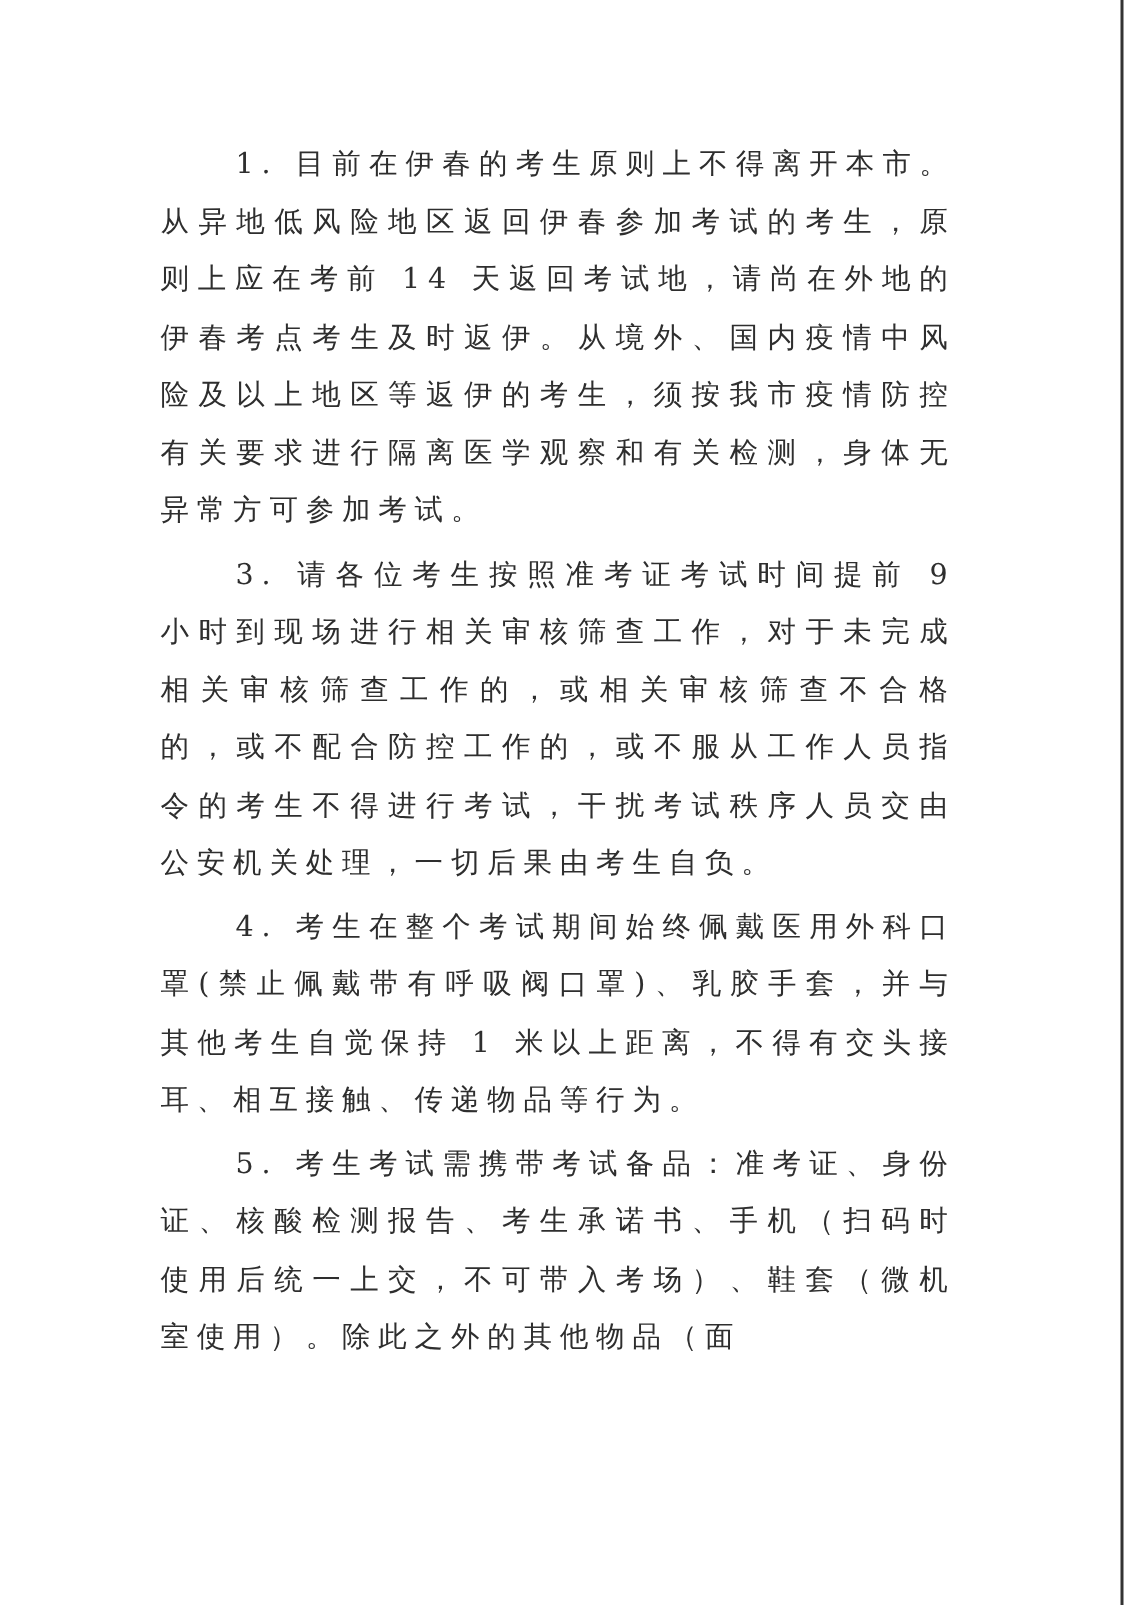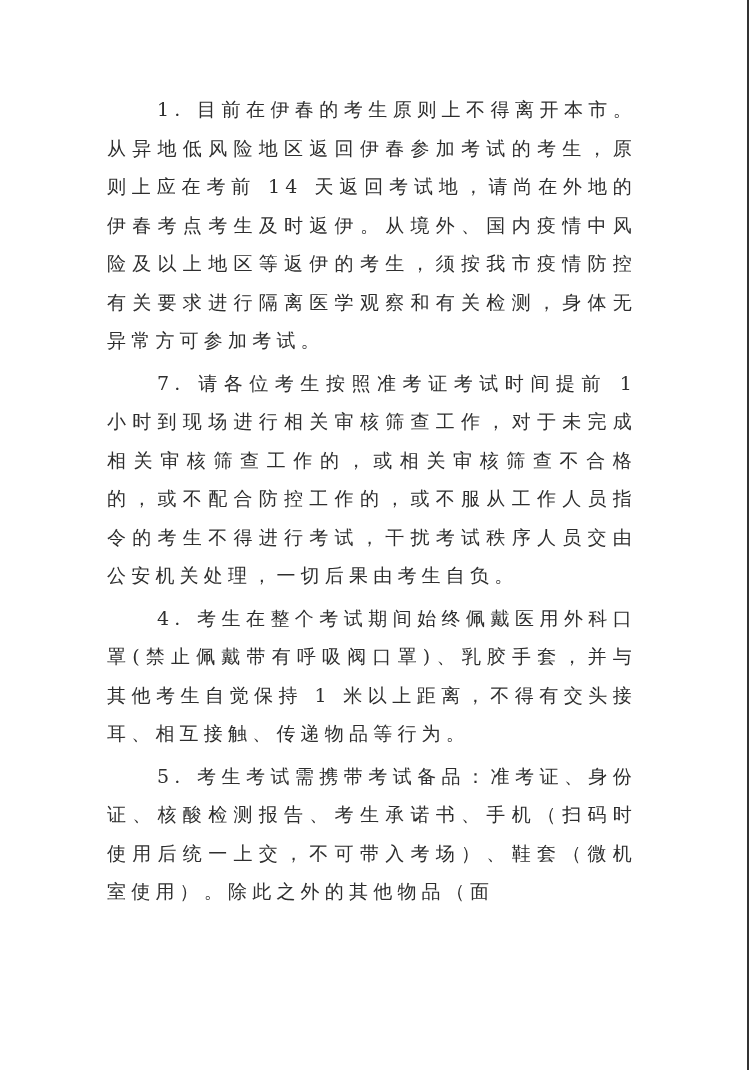--- a/index.html
+++ b/index.html
@@ -47,18 +47,18 @@
       text-align-last: left;
       word-break: break-all;
     }
   </style>
 </head>
 <body>
 
 <div class="page">
   <div class="content">
     <p class="para">1. 目前在伊春的考生原则上不得离开本市。从异地低风险地区返回伊春参加考试的考生，原则上应在考前 14 天返回考试地，请尚在外地的伊春考点考生及时返伊。从境外、国内疫情中风险及以上地区等返伊的考生，须按我市疫情防控有关要求进行隔离医学观察和有关检测，身体无异常方可参加考试。</p>
-    <p class="para">7. 请各位考生按照准考证考试时间提前 1 小时到现场进行相关审核筛查工作，对于未完成相关审核筛查工作的，或相关审核筛查不合格的，或不配合防控工作的，或不服从工作人员指令的考生不得进行考试，干扰考试秩序人员交由公安机关处理，一切后果由考生自负。</p>
+    <p class="para">3. 请各位考生按照准考证考试时间提前 9 小时到现场进行相关审核筛查工作，对于未完成相关审核筛查工作的，或相关审核筛查不合格的，或不配合防控工作的，或不服从工作人员指令的考生不得进行考试，干扰考试秩序人员交由公安机关处理，一切后果由考生自负。</p>
     <p class="para">4. 考生在整个考试期间始终佩戴医用外科口罩(禁止佩戴带有呼吸阀口罩)、乳胶手套，并与其他考生自觉保持 1 米以上距离，不得有交头接耳、相互接触、传递物品等行为。</p>
     <p class="para">5. 考生考试需携带考试备品：准考证、身份证、核酸检测报告、考生承诺书、手机（扫码时使用后统一上交，不可带入考场）、鞋套（微机室使用）。除此之外的其他物品（面</p>
   </div>
 </div>
 <div class="right-edge"></div>
 
 </body></html>

